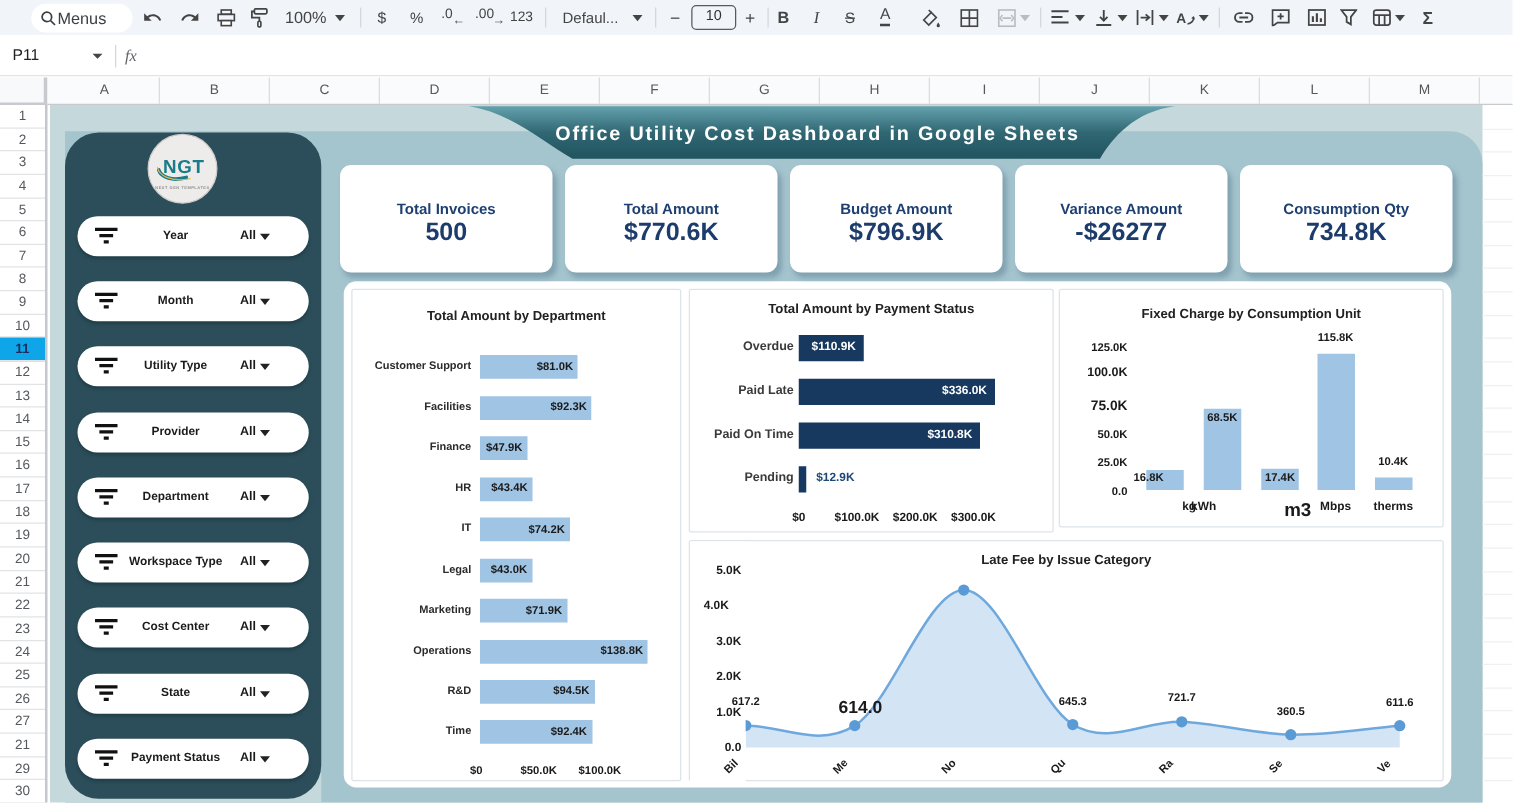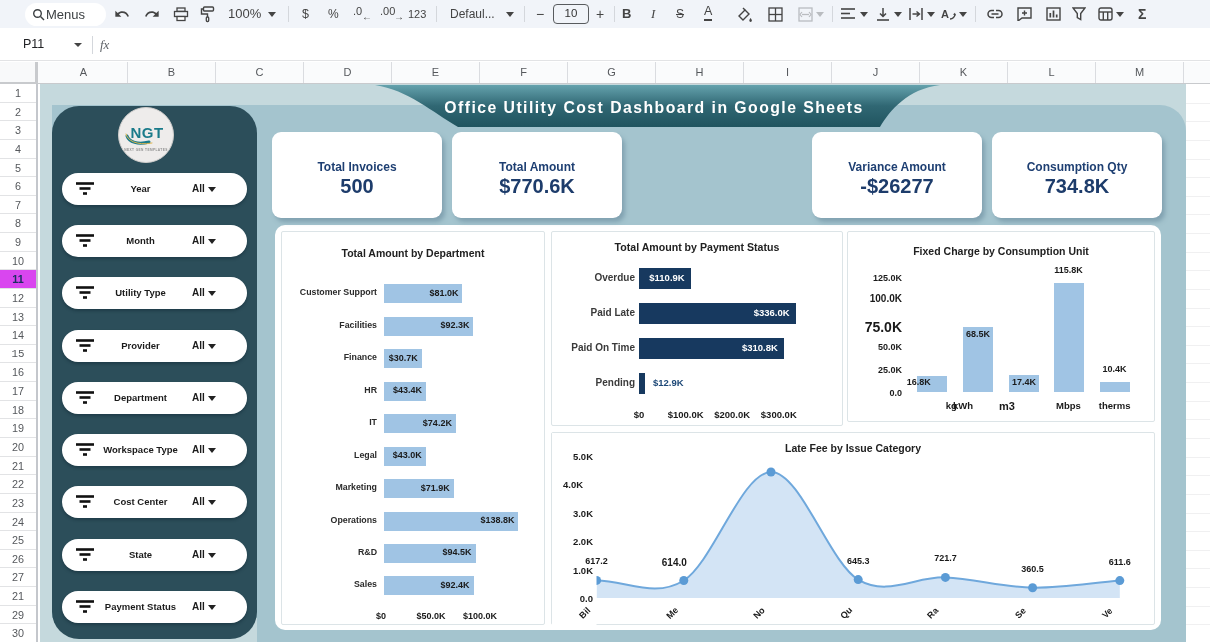--- a/index.html
+++ b/index.html
@@ -13,30 +13,30 @@
 #menus { position:absolute; left:25px; top:3px; width:81px; height:23px; background:#fff; border-radius:12px;
   color:#3c4043; font-size:13px; }
 #menus span { position:absolute; left:21px; top:4px; }
 .tbtxt { position:absolute; top:0; height:28px; line-height:28px; color:#444; font-size:13px; }
 .tbdiv { position:absolute; top:6px; width:1px; height:16px; background:#d4d7dc; }
 .ticon { position:absolute; top:0; }
 .caret { position:absolute; width:0; height:0; border-left:4px solid transparent; border-right:4px solid transparent; border-top:5px solid #444; top:12px; }
 
 
 #fbar { position:absolute; top:28px; left:0; width:1210px; height:33px; background:#fff; border-bottom:1px solid #e2e3e5; }
-#nbox { position:absolute; left:10px; top:0; height:33px; line-height:33px; font-size:12.5px; color:#202124;margin-left:13px; }
+#nbox { position:absolute; left:10px; top:0; height:33px; line-height:33px; font-size:12.5px; color:#202124; }
 #fx { position:absolute; left:100px; top:0; height:33px; line-height:33px; font-style:italic; color:#5f6368; font-size:13px; font-family:"Liberation Serif",serif; }
 
 
 #corner { position:absolute; left:0; top:62px; width:38px; height:22px; background:#f8f9fa; border-right:3px solid #c8cacd; border-bottom:2px solid #c8cacd; }
 #colhead { position:absolute; left:38px; top:62px; width:1172px; height:22px; background:#fafbfc; border-bottom:1px solid #c8cacd; }
 .ch { position:absolute; top:0; height:21px; line-height:21px; text-align:center; font-size:11px; color:#55585c; border-right:1px solid #dadce0; }
 #rowhead { position:absolute; left:0; top:84px; width:38px; height:558px; background:#fff; border-right:2px solid #c4c7cc; }
 .rh { position:absolute; left:0; width:36px; text-align:center; font-size:10.8px; color:#55585c; border-bottom:1px solid #e2e3e5; }
-.rh.sel { background:#d946ef; color:#1a2f61; font-weight:bold; }
+.rh.sel { background:#0ea5e9; color:#1a2f61; font-weight:bold; }
 .gl { position:absolute; background:#f0f0f1; }
 
 
 #L1 { position:absolute; left:40px; top:84px; width:1146px; height:558px; background:#c5d9dd; }
 #L2 { position:absolute; left:52px; top:105px; width:1134px; height:537px; background:#a4c4ce; border-top-right-radius:26px; }
 #L1b { position:absolute; left:52px; top:618px; width:205px; height:24px; background:#c5d9dd; }
 #sidebar { position:absolute; left:52px; top:106px; width:205px; height:533px; background:#2c4e5a; border-radius:27px; }
 .pill { position:absolute; left:10px; width:185px; height:32px; background:#fff; border-radius:16px; box-shadow:0 2px 3px rgba(10,30,40,.35); }
 .pill .flt { position:absolute; left:13px; top:8px; }
 .pill .lab { position:absolute; width:185px; top:0; height:32px; line-height:32px; text-align:center; font-size:9.5px; font-weight:bold; color:#1b1b1b; }
@@ -206,21 +206,21 @@
       <div class="rh" style="top: 74.532px; height: 18.633px; line-height: 18.633px;">5</div>
       <div class="rh" style="top: 93.165px; height: 18.633px; line-height: 18.633px;">6</div>
       <div class="rh" style="top: 111.798px; height: 18.633px; line-height: 18.633px;">7</div>
       <div class="rh" style="top: 130.431px; height: 18.633px; line-height: 18.633px;">8</div>
       <div class="rh" style="top: 149.064px; height: 18.633px; line-height: 18.633px;">9</div>
       <div class="rh" style="top: 167.697px; height: 18.633px; line-height: 18.633px;">10</div>
       <div class="rh sel" style="top: 186.33px; height: 18.633px; line-height: 18.633px;">11</div>
       <div class="rh" style="top: 204.963px; height: 18.633px; line-height: 18.633px;">12</div>
       <div class="rh" style="top: 223.596px; height: 18.633px; line-height: 18.633px;">13</div>
       <div class="rh" style="top: 242.229px; height: 18.633px; line-height: 18.633px;">14</div>
-      <div class="rh" style="top: 260.862px; height: 18.633px; line-height: 18.633px; font-family: Liberation Mono, monospace;">15</div>
+      <div class="rh" style="top: 260.862px; height: 18.633px; line-height: 18.633px;">15</div>
       <div class="rh" style="top: 279.495px; height: 18.633px; line-height: 18.633px;">16</div>
       <div class="rh" style="top: 298.128px; height: 18.633px; line-height: 18.633px;">17</div>
       <div class="rh" style="top: 316.761px; height: 18.633px; line-height: 18.633px;">18</div>
       <div class="rh" style="top: 335.394px; height: 18.633px; line-height: 18.633px;">19</div>
       <div class="rh" style="top: 354.027px; height: 18.633px; line-height: 18.633px;">20</div>
       <div class="rh" style="top: 372.66px; height: 18.633px; line-height: 18.633px;">21</div>
       <div class="rh" style="top: 391.293px; height: 18.633px; line-height: 18.633px;">22</div>
       <div class="rh" style="top: 409.926px; height: 18.633px; line-height: 18.633px;">23</div>
       <div class="rh" style="top: 428.559px; height: 18.633px; line-height: 18.633px;">24</div>
       <div class="rh" style="top: 447.192px; height: 18.633px; line-height: 18.633px;">25</div>
@@ -351,59 +351,63 @@
   <div class="abs" style="left:354px;top:99px;width:600px;text-align:center;font-size:15.8px;font-weight:bold;color:#fff;letter-spacing:1.45px">Office Utility Cost Dashboard in Google Sheets</div>
 
   <div class="kpi" style="left:272px">
       <div class="t">Total Invoices</div>
       <div class="v">500</div>
     </div>
   <div class="kpi" style="left:452px">
       <div class="t">Total Amount</div>
       <div class="v">$770.6K</div>
     </div>
+  <div class="kpi" style="left:632px">
+      <div class="t">Budget Amount</div>
+      <div class="v">$796.9K</div>
+    </div>
   <div class="kpi" style="left:812px">
       <div class="t">Variance Amount</div>
       <div class="v">-$26277</div>
     </div>
   <div class="kpi" style="left:992px">
       <div class="t">Consumption Qty</div>
       <div class="v">734.8K</div>
     </div>
 
   <div class="card" id="dept" style="left:281px;top:231px;width:264px;height:394px">
       <div class="ctitle" style="top:15px;font-size:10.5px">Total Amount by Department</div>
       <div class="clab" style="right:167px;top:55.19999999999999px;font-size:8.8px;text-align:right;width:120px;left:auto">Customer Support</div>
       <div class="bar" style="left:102px;top:52.19999999999999px;width:78.489px;height:19px"></div>
       <div class="vlab" style="left:118.489px;top:55.69999999999999px;width:58px;text-align:right;font-size:9px">$81.0K</div>
       <div class="clab" style="right:167px;top:87.69999999999999px;font-size:8.8px;text-align:right;width:120px;left:auto">Facilities</div>
       <div class="bar" style="left:102px;top:84.69999999999999px;width:89.4387px;height:19px"></div>
       <div class="vlab" style="left:129.43869999999998px;top:88.19999999999999px;width:58px;text-align:right;font-size:9px">$92.3K</div>
       <div class="clab" style="right:167px;top:120.10000000000002px;font-size:8.8px;text-align:right;width:120px;left:auto">Finance</div>
       <div class="bar" style="left:102px;top:117.10000000000002px;width:37.8879px;height:19px"></div>
-      <div class="vlab" style="left:77.8879px;top:120.60000000000002px;width:58px;text-align:right;font-size:9px">$30.7K</div>
+      <div class="vlab" style="left:77.8879px;top:120.60000000000002px;width:58px;text-align:right;font-size:9px">$47.9K</div>
       <div class="clab" style="right:167px;top:152.60000000000002px;font-size:8.8px;text-align:right;width:120px;left:auto">HR</div>
       <div class="bar" style="left:102px;top:149.60000000000002px;width:42.0546px;height:19px"></div>
       <div class="vlab" style="left:82.0546px;top:153.10000000000002px;width:58px;text-align:right;font-size:9px">$43.4K</div>
       <div class="clab" style="right:167px;top:185.10000000000002px;font-size:8.8px;text-align:right;width:120px;left:auto">IT</div>
       <div class="bar" style="left:102px;top:182.10000000000002px;width:71.8998px;height:19px"></div>
       <div class="vlab" style="left:111.8998px;top:185.60000000000002px;width:58px;text-align:right;font-size:9px">$74.2K</div>
       <div class="clab" style="right:167px;top:217.5px;font-size:8.8px;text-align:right;width:120px;left:auto">Legal</div>
       <div class="bar" style="left:102px;top:214.5px;width:41.667px;height:19px"></div>
       <div class="vlab" style="left:81.667px;top:218px;width:58px;text-align:right;font-size:9px">$43.0K</div>
       <div class="clab" style="right:167px;top:250px;font-size:8.8px;text-align:right;width:120px;left:auto">Marketing</div>
       <div class="bar" style="left:102px;top:247px;width:69.67110000000001px;height:19px"></div>
       <div class="vlab" style="left:109.67110000000002px;top:250.5px;width:58px;text-align:right;font-size:9px">$71.9K</div>
       <div class="clab" style="right:167px;top:282.5px;font-size:8.8px;text-align:right;width:120px;left:auto">Operations</div>
       <div class="bar" style="left:102px;top:279.5px;width:134.49720000000002px;height:19px"></div>
       <div class="vlab" style="left:174.49720000000002px;top:283px;width:58px;text-align:right;font-size:9px">$138.8K</div>
       <div class="clab" style="right:167px;top:314.9px;font-size:8.8px;text-align:right;width:120px;left:auto">R&amp;D</div>
       <div class="bar" style="left:102px;top:311.9px;width:91.5705px;height:19px"></div>
       <div class="vlab" style="left:131.57049999999998px;top:315.4px;width:58px;text-align:right;font-size:9px">$94.5K</div>
-      <div class="clab" style="right:167px;top:347.4px;font-size:8.8px;text-align:right;width:120px;left:auto">Sales</div>
+      <div class="clab" style="right:167px;top:347.4px;font-size:8.8px;text-align:right;width:120px;left:auto">Time</div>
       <div class="bar" style="left:102px;top:344.4px;width:89.5356px;height:19px"></div>
       <div class="vlab" style="left:129.5356px;top:347.9px;width:58px;text-align:right;font-size:9px">$92.4K</div>
       <div class="vlab" style="left:94px;top:378.5px;font-size:9px">$0</div>
       <div class="vlab" style="left:134.39999999999998px;top:378.5px;font-size:9px">$50.0K</div>
       <div class="vlab" style="left:180.89999999999998px;top:378.5px;font-size:9px">$100.0K</div>
     </div>
 
   <div class="card" id="pay" style="left:551px;top:231px;width:292px;height:195px">
       <div class="ctitle" style="top:9px;font-size:10.6px">Total Amount by Payment Status</div>
       <div class="clab" style="left:-27px;width:110px;text-align:right;top:39.5px;font-size:10px;color:#3a3a3a">Overdue</div>
@@ -422,32 +426,32 @@
       <div class="vlab" style="left:108.60000000000002px;width:50px;text-align:center;top:177px;font-size:9.5px">$100.0K</div>
       <div class="vlab" style="left:155.20000000000005px;width:50px;text-align:center;top:177px;font-size:9.5px">$200.0K</div>
       <div class="vlab" style="left:201.79999999999995px;width:50px;text-align:center;top:177px;font-size:9.5px">$300.0K</div>
     </div>
 
   <div class="card" id="fix" style="left:847px;top:231px;width:308px;height:191px">
       <div class="ctitle" style="top:13px;font-size:10.5px">Fixed Charge by Consumption Unit</div>
       <div class="vlab" style="left:9px;width:45px;text-align:right;top:156.3px;font-size:9px">0.0</div>
       <div class="vlab" style="left:9px;width:45px;text-align:right;top:133.2px;font-size:9px">25.0K</div>
       <div class="vlab" style="left:9px;width:45px;text-align:right;top:110.10000000000002px;font-size:9px">50.0K</div>
-      <div class="vlab" style="left:9px;width:45px;text-align:right;top:87px;font-size:14px">75.0K</div>
+      <div class="vlab" style="left:9px;width:45px;text-align:right;top:87px;font-size:11px">75.0K</div>
       <div class="vlab" style="left:9px;width:45px;text-align:right;top:61px;font-size:10px">100.0K</div>
       <div class="vlab" style="left:9px;width:45px;text-align:right;top:40.80000000000001px;font-size:9px">125.0K</div>
       <div class="bar" style="left:68.79999999999995px;top:143.9576px;width:30px;height:15.8424px"></div>
       <div class="vlab" style="left:58.799999999999955px;width:50px;text-align:left;top:145.4576px;font-size:9px">16.8K</div>
       <div class="vlab" style="left:58.799999999999955px;width:50px;text-align:right;top:167.5px;font-size:9.5px">kg</div>
       <div class="bar" style="left:114.89999999999998px;top:95.2045px;width:30px;height:64.5955px"></div>
       <div class="vlab" style="left:104.89999999999998px;width:50px;text-align:center;top:96.7045px;font-size:9px">68.5K</div>
       <div class="vlab" style="left:104.89999999999998px;width:50px;text-align:left;top:167.5px;font-size:9.5px">kWh</div>
       <div class="bar" style="left:161px;top:143.3918px;width:30px;height:16.408199999999997px"></div>
       <div class="vlab" style="left:151px;width:50px;text-align:center;top:144.8918px;font-size:9px">17.4K</div>
-      <div class="vlab" style="left:151px;width:50px;text-align:left;top:167.5px;font-size:11px">m3</div>
+      <div class="vlab" style="left:151px;width:50px;text-align:right;top:167.5px;font-size:15px">m3</div>
       <div class="bar" style="left:205.5px;top:50.600599999999986px;width:30px;height:109.1994px"></div>
       <div class="vlab" style="left:195.5px;width:50px;text-align:center;top:33.100599999999986px;font-size:9px">115.8K</div>
       <div class="vlab" style="left:195.5px;width:50px;text-align:center;top:167.5px;font-size:9.5px">Mbps</div>
       <div class="bar" style="left:251.5999999999999px;top:149.9928px;width:30px;height:9.8072px"></div>
       <div class="vlab" style="left:241.5999999999999px;width:50px;text-align:center;top:132.4928px;font-size:9px">10.4K</div>
       <div class="vlab" style="left:241.5999999999999px;width:50px;text-align:center;top:167.5px;font-size:9.5px">therms</div>
     </div>
 
   <div class="card" id="late" style="left:551px;top:432px;width:604px;height:193px">
       <div class="ctitle" style="top:8.5px;font-size:10.5px">Late Fee by Issue Category</div>
@@ -463,21 +467,21 @@
         <circle cx="44.60000000000002" cy="147.40980000000002" r="4.5" fill="#5b9bd5"></circle>
         <circle cx="131.79999999999995" cy="147.50099999999998" r="4.5" fill="#5b9bd5"></circle>
         <circle cx="219" cy="39.02999999999997" r="4.5" fill="#5b9bd5"></circle>
         <circle cx="306.20000000000005" cy="146.60895000000005" r="4.5" fill="#5b9bd5"></circle>
         <circle cx="393.4" cy="144.43155000000002" r="4.5" fill="#5b9bd5"></circle>
         <circle cx="480.5999999999999" cy="154.72574999999995" r="4.5" fill="#5b9bd5"></circle>
         <circle cx="567.8" cy="147.56939999999997" r="4.5" fill="#5b9bd5"></circle>
         <rect x="0" y="0" width="44.5" height="193" fill="#ffffff"></rect>
       </svg>
       <div class="vlab" style="left:22.600000000000023px;width:44px;text-align:center;top:123.40980000000002px;font-size:9px">617.2</div>
-      <div class="vlab" style="left:109.79999999999995px;width:44px;text-align:left;top:123.50099999999998px;font-size:10px">614.0</div>
+      <div class="vlab" style="left:109.79999999999995px;width:44px;text-align:right;top:123.50099999999998px;font-size:14px">614.0</div>
       <div class="vlab" style="left:284.20000000000005px;width:44px;text-align:center;top:122.60895000000005px;font-size:9px">645.3</div>
       <div class="vlab" style="left:371.4px;width:44px;text-align:center;top:120.43155000000002px;font-size:9px">721.7</div>
       <div class="vlab" style="left:458.5999999999999px;width:44px;text-align:center;top:130.72574999999995px;font-size:9px">360.5</div>
       <div class="vlab" style="left:545.8px;width:44px;text-align:center;top:123.56939999999997px;font-size:9px">611.6</div>
       <div class="vlab" style="left:26.600000000000023px;top:175px;font-size:9px;transform:rotate(-45deg)">Bil</div>
       <div class="vlab" style="left:113.79999999999995px;top:175px;font-size:9px;transform:rotate(-45deg)">Me</div>
       <div class="vlab" style="left:201px;top:175px;font-size:9px;transform:rotate(-45deg)">No</div>
       <div class="vlab" style="left:288.20000000000005px;top:175px;font-size:9px;transform:rotate(-45deg)">Qu</div>
       <div class="vlab" style="left:375.4px;top:175px;font-size:9px;transform:rotate(-45deg)">Ra</div>
       <div class="vlab" style="left:462.5999999999999px;top:175px;font-size:9px;transform:rotate(-45deg)">Se</div>

